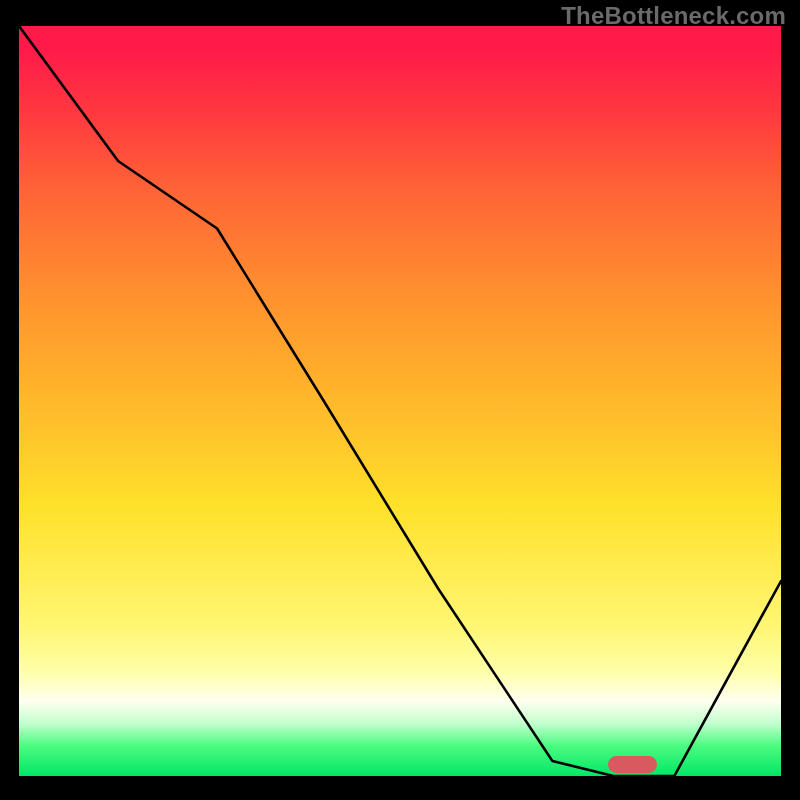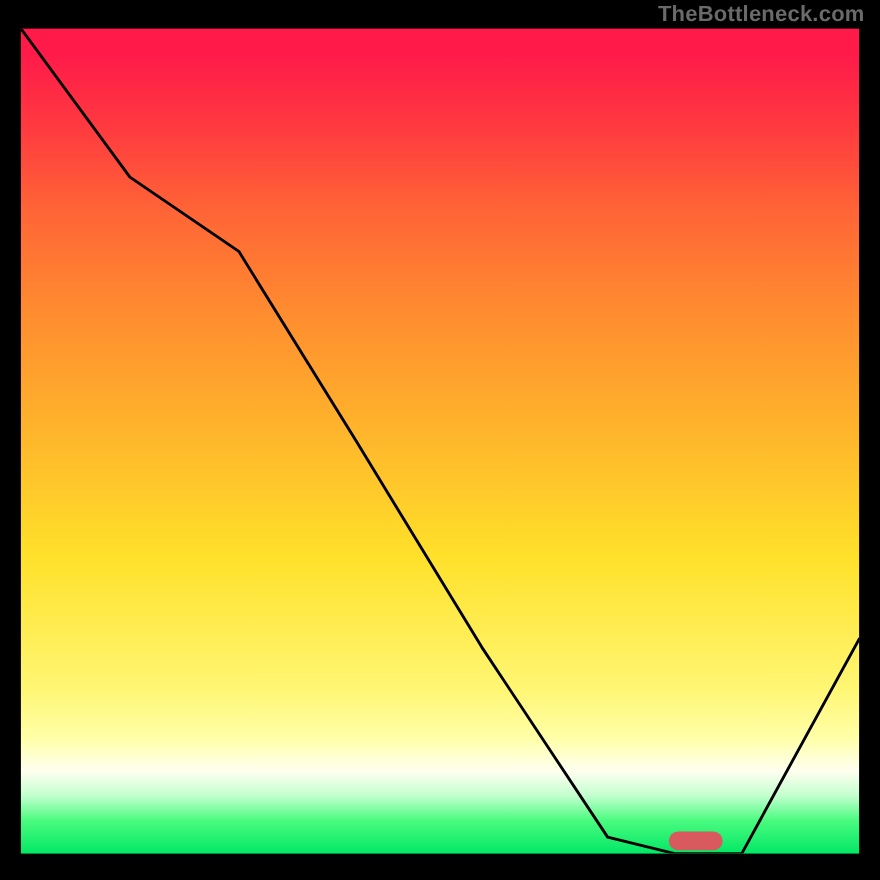--- a/index.html
+++ b/index.html
@@ -14,21 +14,21 @@
     position: relative;
     width: 800px;
     height: 800px;
     background: #000;
   }
   .watermark {
     position: absolute;
     top: 2px;
     right: 14px;
     font-family: Arial, Helvetica, sans-serif;
-    font-size: 20px;
+    font-size: 24px;
     font-weight: bold;
     color: #6a6a6a;
     letter-spacing: 0.2px;
   }
   .plot-area {
     position: absolute;
     left: 19px;
     top: 26px;
     width: 762px;
     height: 750px;

